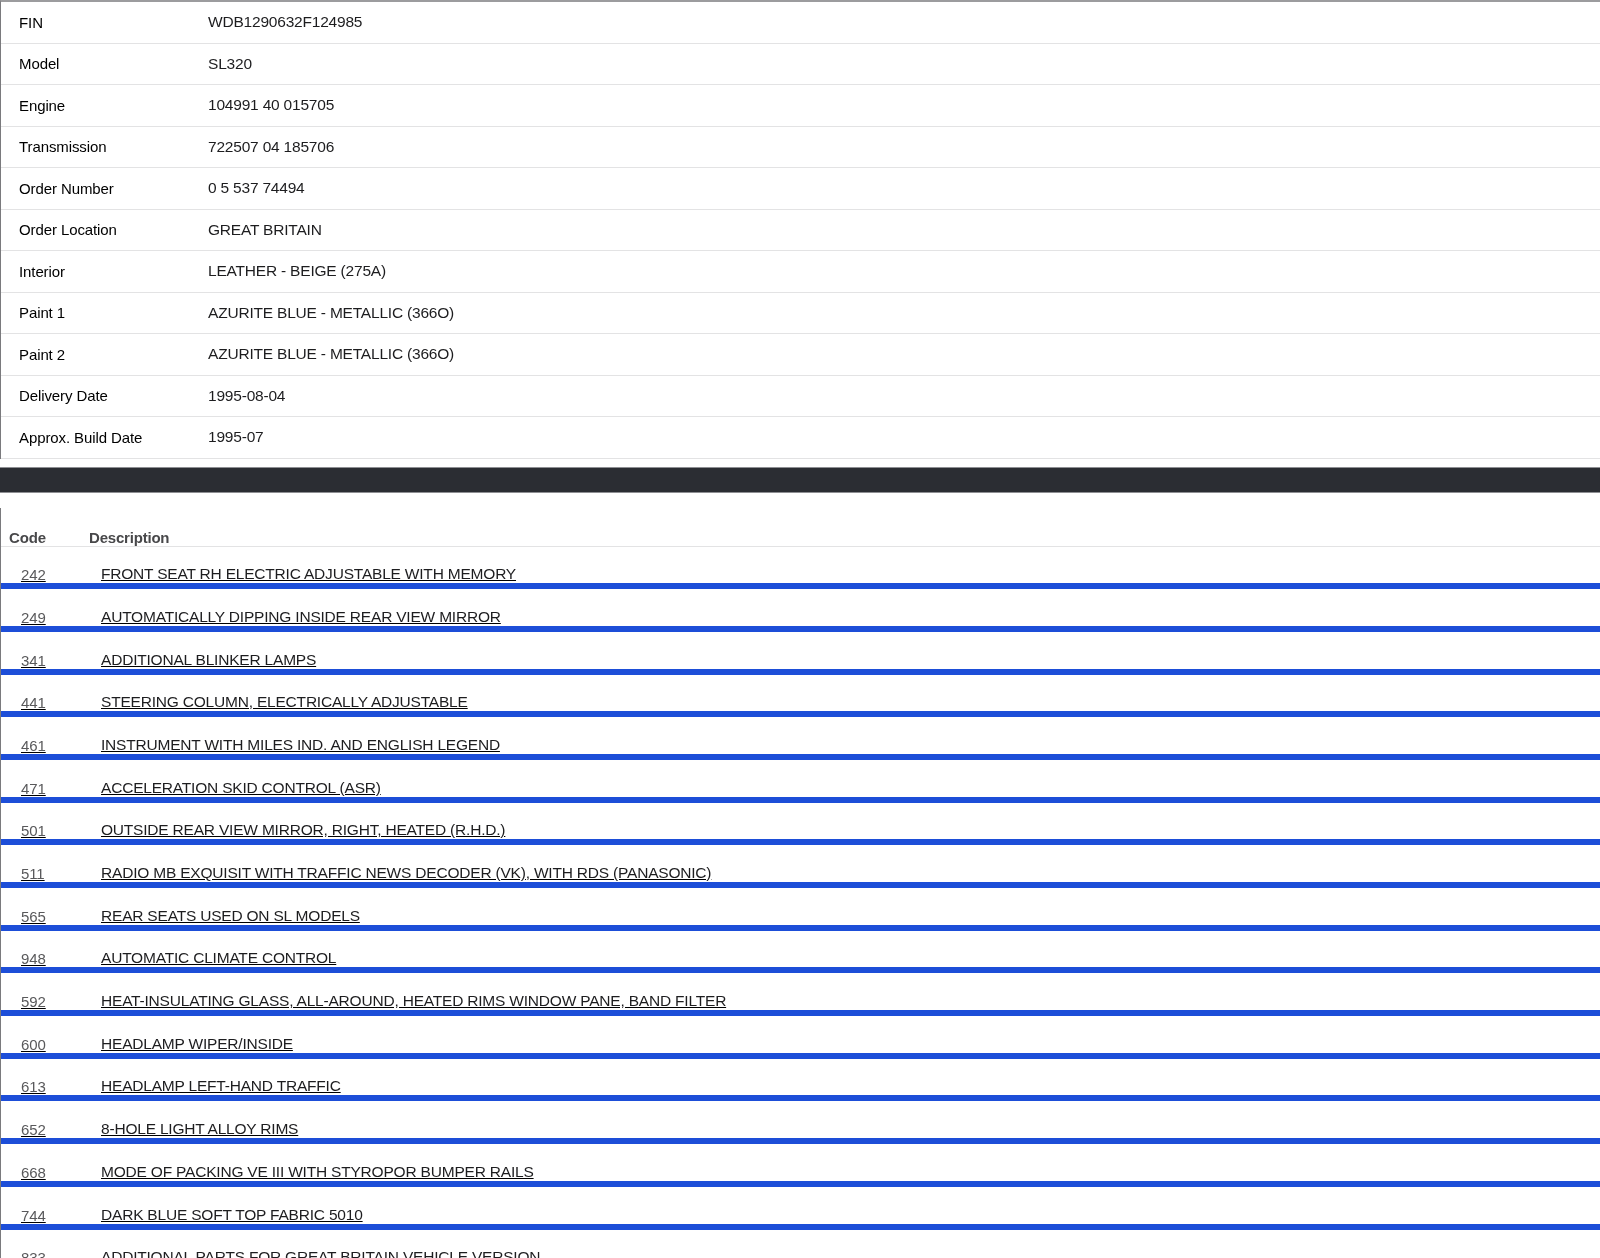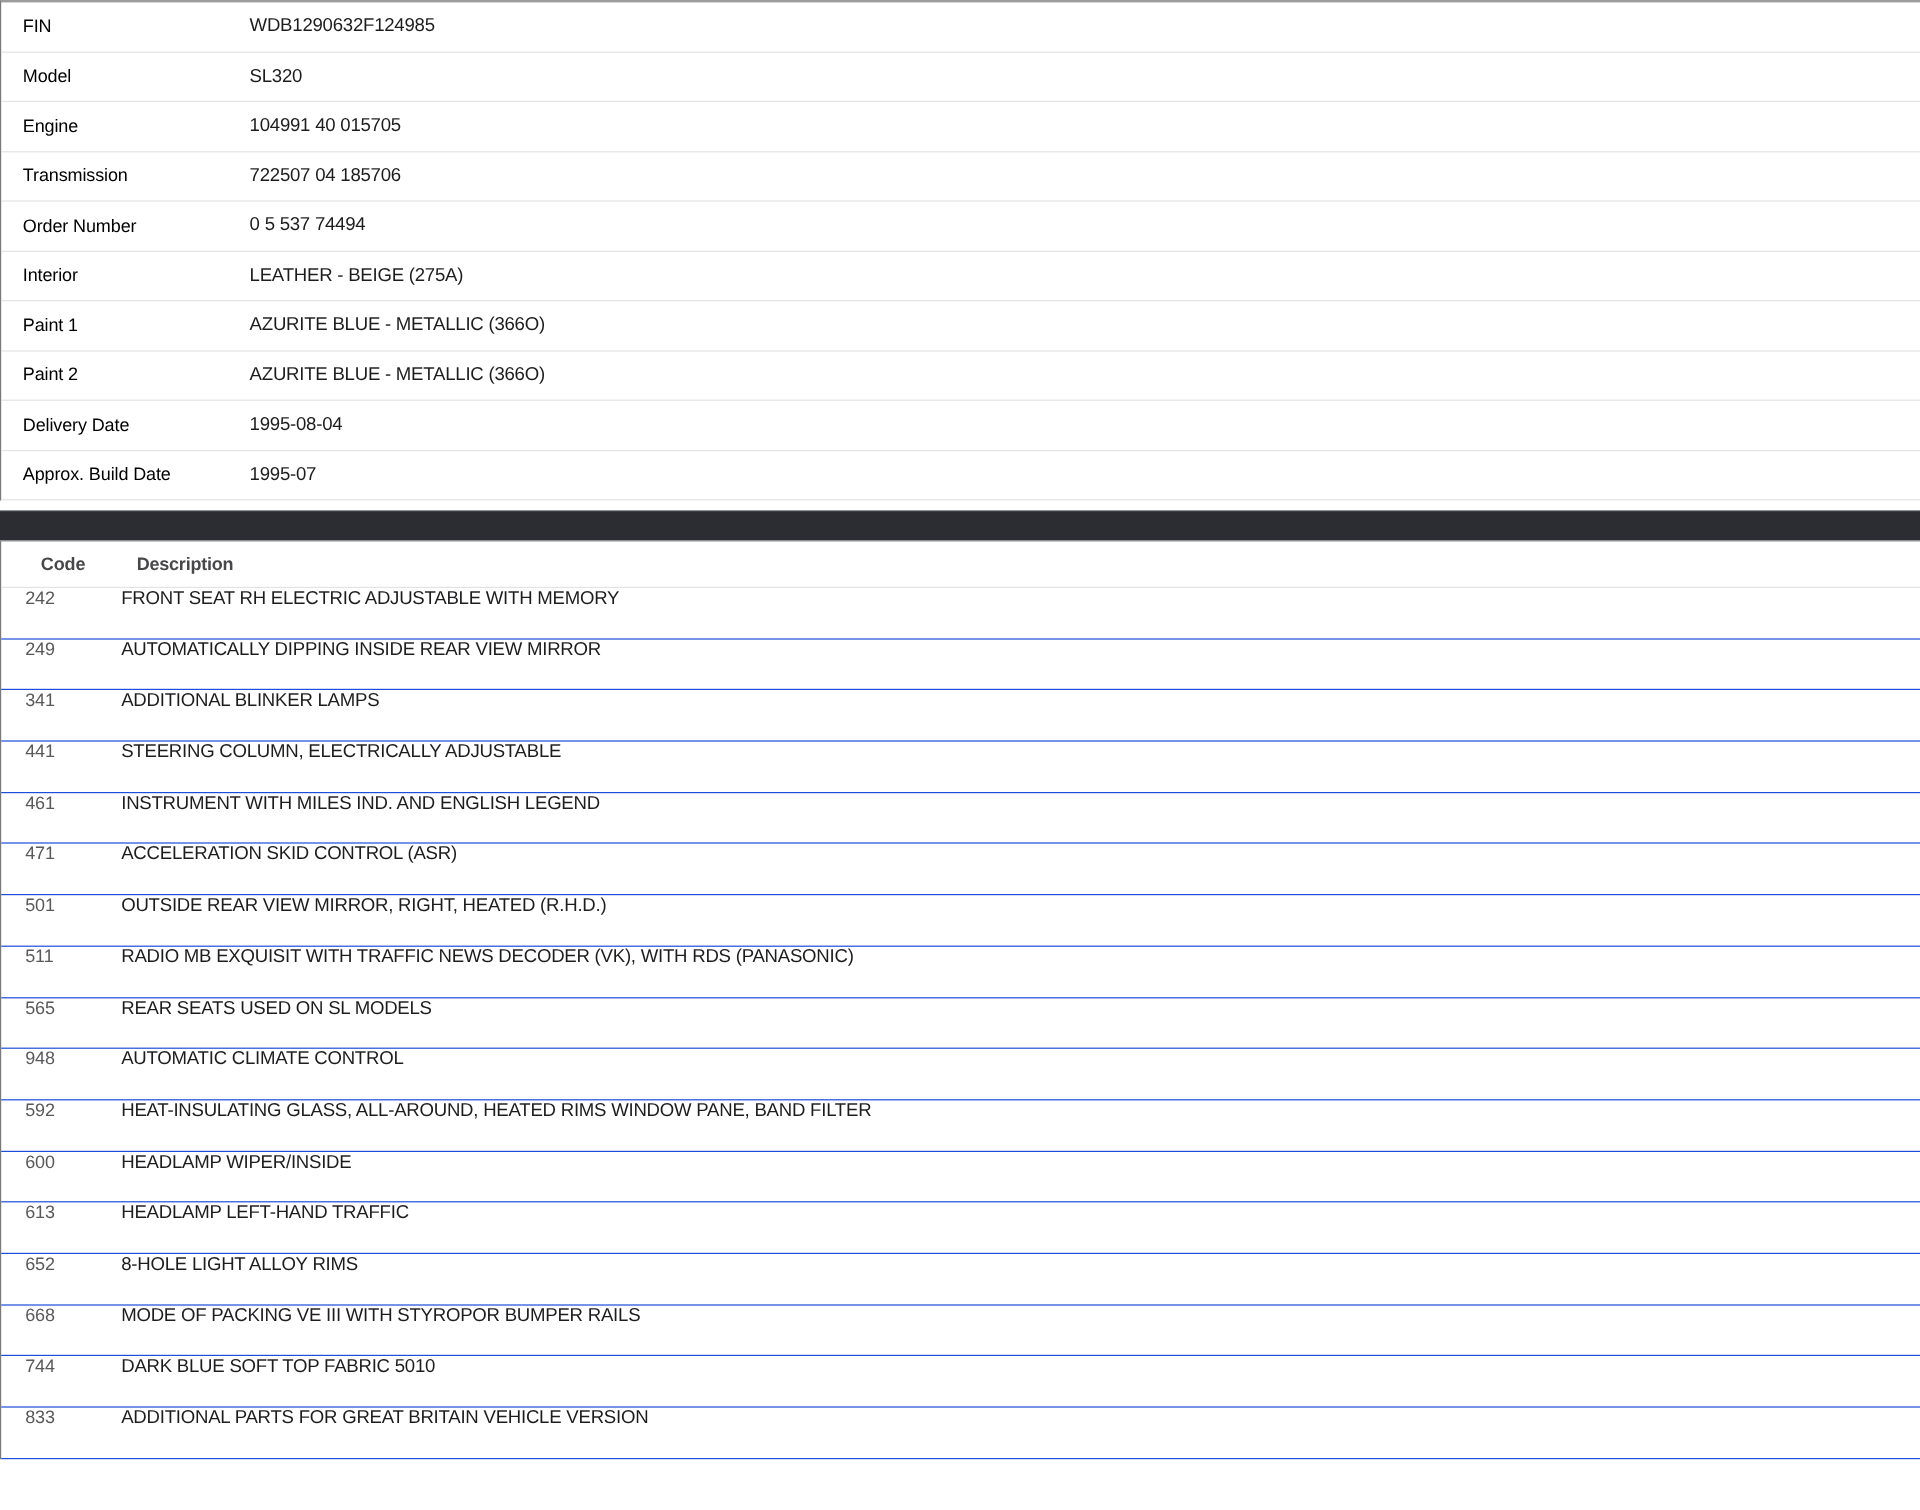--- a/index.html
+++ b/index.html
@@ -31,34 +31,36 @@
     width:1600px; height:26px;
     background:#2b2d33;
     border-top:1px solid #8e8f93;
     border-bottom:1px solid #8e8f93;
   }
   .codes-table {
     width:1600px;
     border-left:1px solid #7a7a7d;
   }
   .codes-header-row {
-    display:flex; align-items:center;
+    display:flex; align-items:flex-end;
     height:39px;
     border-bottom:1px solid #e3e3e4;
-    padding-left:33px;
+    padding-left:8px;
+    margin-top:15px;
   }
   .codes-header-row .code-cell,
   .codes-header-row .desc-cell {
     font-weight:bold; color:#48484a; font-size:15px;
   }
   .code-row {
-    display:flex; align-items:flex-start;
+    display:flex; align-items:flex-end;
     height:42.7px;
-    border-bottom:1px solid #1d4ed8;
+    border-bottom:6px solid #1d4ed8;
     padding-left:20px;
+    text-decoration:underline;
   }
   .code-cell {
     width:80px; flex:0 0 80px;
     color:#59595b; font-size:15px; letter-spacing:-0.1px;
   }
   .desc-cell {
     color:#1d1d1f; font-size:15.5px; letter-spacing:-0.2px;
   }
 </style>
 </head>
@@ -84,20 +86,24 @@
     <div class="info-row">
       <div class="info-label">Transmission</div>
       <div class="info-value">722507 04 185706</div>
     </div>
 
     <div class="info-row">
       <div class="info-label">Order Number</div>
       <div class="info-value">0 5 537 74494</div>
     </div>
 
+    <div class="info-row">
+      <div class="info-label">Order Location</div>
+      <div class="info-value">GREAT BRITAIN</div>
+    </div>
 
     <div class="info-row">
       <div class="info-label">Interior</div>
       <div class="info-value">LEATHER - BEIGE (275A)</div>
     </div>
 
     <div class="info-row">
       <div class="info-label">Paint 1</div>
       <div class="info-value">AZURITE BLUE - METALLIC (366O)</div>
     </div>

